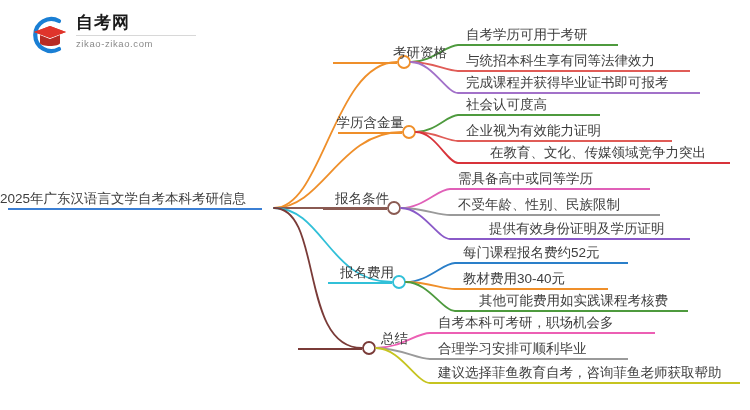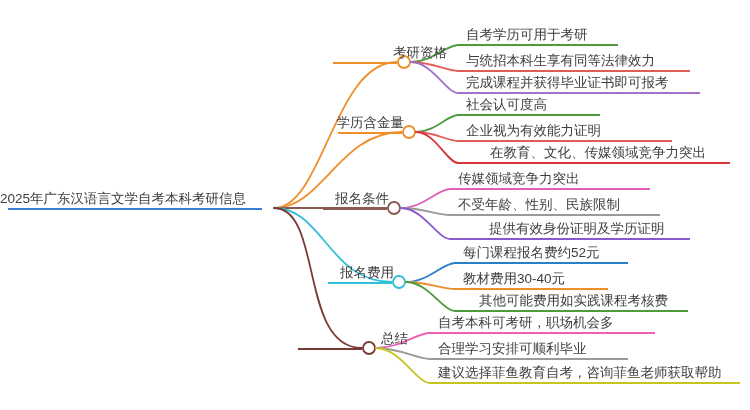--- a/index.html
+++ b/index.html
@@ -75,20 +75,31 @@
     color: #3d3d3d;
     white-space: nowrap;
     line-height: 16px;
   }
 </style>
 </head>
 <body>
 
 <div id="stage">
 
+  <div id="logo">
+    <svg class="mark" viewBox="0 0 44 42">
+      <path d="M31 7 A16 16 0 1 0 31 35" fill="none" stroke="#1a7fd4" stroke-width="4.2" stroke-linecap="round"></path>
+      <path d="M22 12 L38 18 L22 24 L6 18 Z" fill="#e0342b"></path>
+      <path d="M12 21 L12 29 C12 33 32 33 32 29 L32 21 L22 25 Z" fill="#b82b24"></path>
+      <path d="M22 12 L38 18 L22 24 L6 18 Z" fill="#e0342b"></path>
+    </svg>
+    <div class="brand">自考网</div>
+    <div class="rule"></div>
+    <div class="url">zikao-zikao.com</div>
+  </div>
 
   <svg id="map-svg" width="750" height="410">
       <line x1="8" y1="209" x2="262" y2="209" stroke="#3b7fd4" stroke-width="2"></line>
       <path d="M 274 208 C 323 208 334 62 397 62" fill="none" stroke="#ef8f2a" stroke-width="1.8" stroke-linecap="round"></path>
       <line x1="333" y1="63" x2="397" y2="63" stroke="#ef8f2a" stroke-width="1.8"></line>
       <circle cx="404" cy="62" r="6" fill="#ffffff" stroke="#ef8f2a" stroke-width="1.8"></circle>
       <path d="M 411 62 C 432.15 62 446.25 45 458 45" fill="none" stroke="#4e9a3e" stroke-width="1.8" stroke-linecap="round"></path>
       <line x1="458" y1="45" x2="618" y2="45" stroke="#4e9a3e" stroke-width="1.8"></line>
       <path d="M 411 62 C 432.15 62 446.25 71 458 71" fill="none" stroke="#e05c57" stroke-width="1.8" stroke-linecap="round"></path>
       <line x1="458" y1="71" x2="690" y2="71" stroke="#e05c57" stroke-width="1.8"></line>
@@ -136,21 +147,21 @@
       <div class="node-label" style="top: 191px; left: 0px; width: 258px; text-align: left;">2025年广东汉语言文学自考本科考研信息</div>
       <div class="node-label" style="top: 45px; left: 0px; width: 399px; text-align: right; margin-left: 48px;">考研资格</div>
       <div class="node-label" style="top: 27px; left: 466px; text-align: center;">自考学历可用于考研</div>
       <div class="node-label" style="top: 53px; left: 466px;">与统招本科生享有同等法律效力</div>
       <div class="node-label" style="top: 75px; left: 466px;">完成课程并获得毕业证书即可报考</div>
       <div class="node-label" style="top: 115px; left: 0px; width: 404px; text-align: right;">学历含金量</div>
       <div class="node-label" style="top: 97px; left: 466px;">社会认可度高</div>
       <div class="node-label" style="top: 123px; left: 466px;">企业视为有效能力证明</div>
       <div class="node-label" style="top: 145px; left: 490px;">在教育、文化、传媒领域竞争力突出</div>
       <div class="node-label" style="top: 191px; left: 0px; width: 389px; text-align: right;">报名条件</div>
-      <div class="node-label" style="top: 171px; left: 458px;">传媒领域竞争力突出</div>
+      <div class="node-label" style="top: 171px; left: 458px;">需具备高中或同等学历</div>
       <div class="node-label" style="top: 197px; left: 458px;">不受年龄、性别、民族限制</div>
       <div class="node-label" style="top: 221px; left: 458px; margin-left: 31px;">提供有效身份证明及学历证明</div>
       <div class="node-label" style="top: 265px; left: 0px; width: 394px; text-align: right;">报名费用</div>
       <div class="node-label" style="top: 245px; left: 463px;">每门课程报名费约52元</div>
       <div class="node-label" style="top: 271px; left: 463px;">教材费用30-40元</div>
       <div class="node-label" style="top: 293px; left: 463px; margin-left: 16px;">其他可能费用如实践课程考核费</div>
       <div class="node-label" style="top: 331px; left: 0px; width: 364px; text-align: right; padding-left: 44px;">总结</div>
       <div class="node-label" style="top: 315px; left: 438px;">自考本科可考研，职场机会多</div>
       <div class="node-label" style="top: 341px; left: 438px;">合理学习安排可顺利毕业</div>
       <div class="node-label" style="top: 365px; left: 438px;">建议选择菲鱼教育自考，咨询菲鱼老师获取帮助</div>

